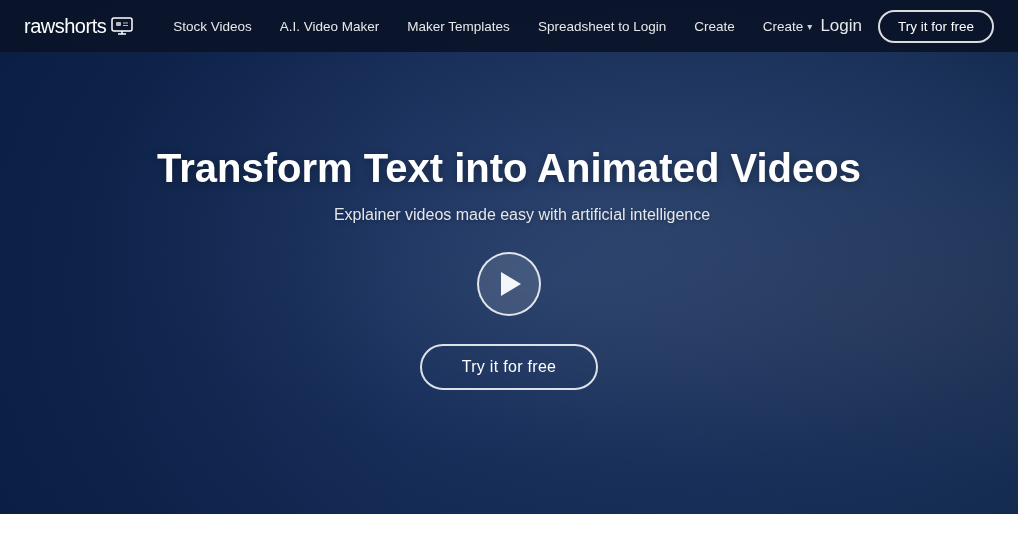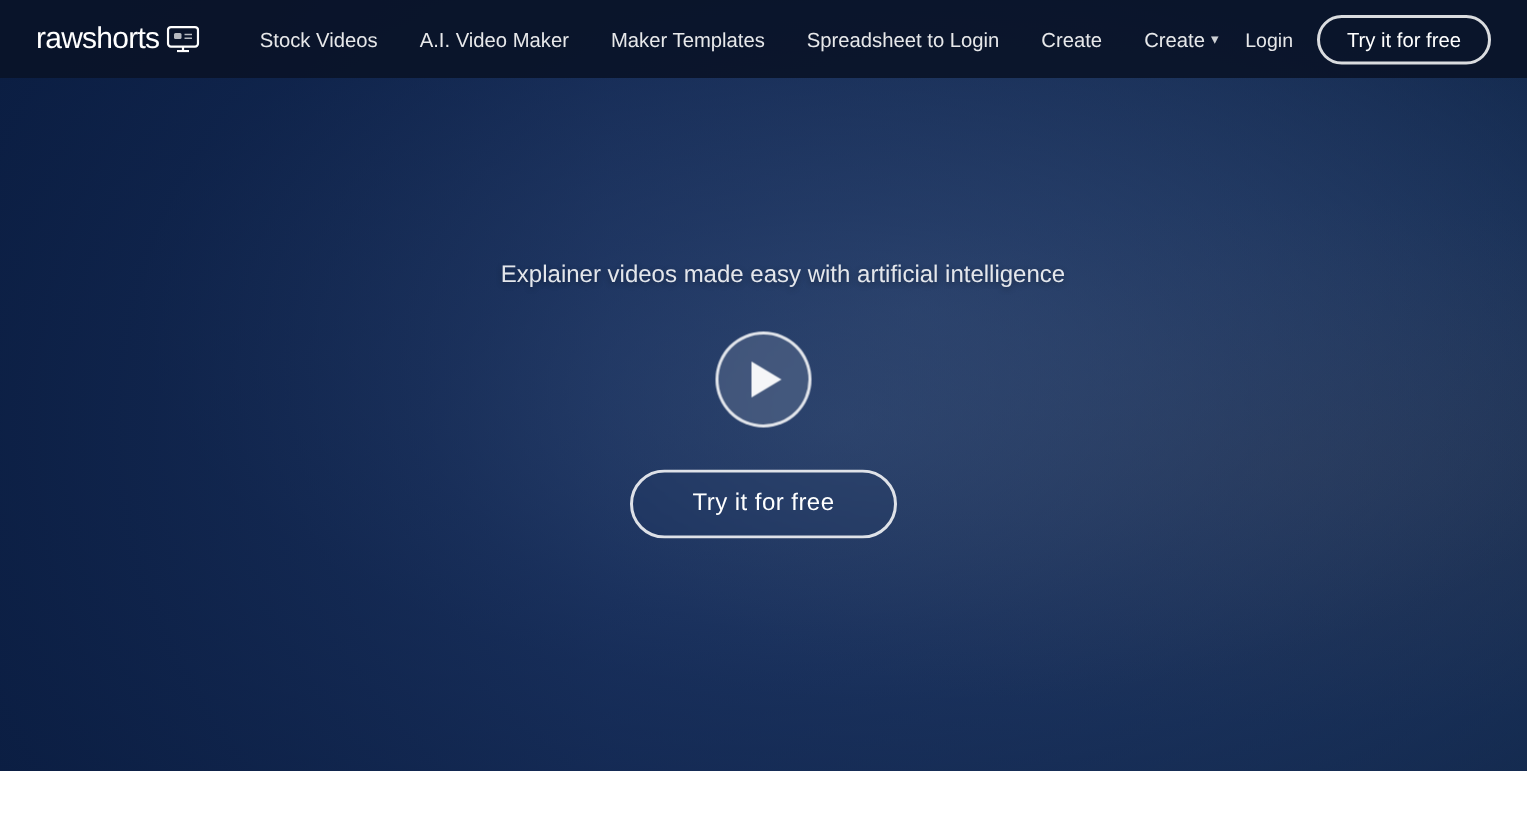--- a/index.html
+++ b/index.html
@@ -53,21 +53,21 @@
       font-size: 10px;
       color: rgba(255,255,255,0.8);
     }
     .nav-right {
       display: flex;
       align-items: center;
       gap: 16px;
     }
     .login-link {
       color: rgba(255,255,255,0.9);
-      font-size: 13px;
+      font-size: 17px;
       cursor: pointer;
       text-decoration: none;
       text-align: right;
     }
     .try-free-btn-nav {
       background: transparent;
       border: 2px solid rgba(255,255,255,0.85);
       color: #fff;
       padding: 7px 18px;
       border-radius: 24px;
@@ -209,19 +209,20 @@
       </a>
     </div>
 
     <div class="nav-right">
       <a class="login-link">Login</a>
       <button class="try-free-btn-nav">Try it for free</button>
     </div>
   </nav>
 
   <div class="hero-content">
+    <h1 class="hero-title">Transform Text into Animated Videos</h1>
     <p class="hero-subtitle">Explainer videos made easy with artificial intelligence</p>
     <div class="play-btn">
       <div class="play-triangle"></div>
     </div>
     <button class="try-free-btn-hero">Try it for free</button>
   </div>
 </div>
 
 </body></html>

